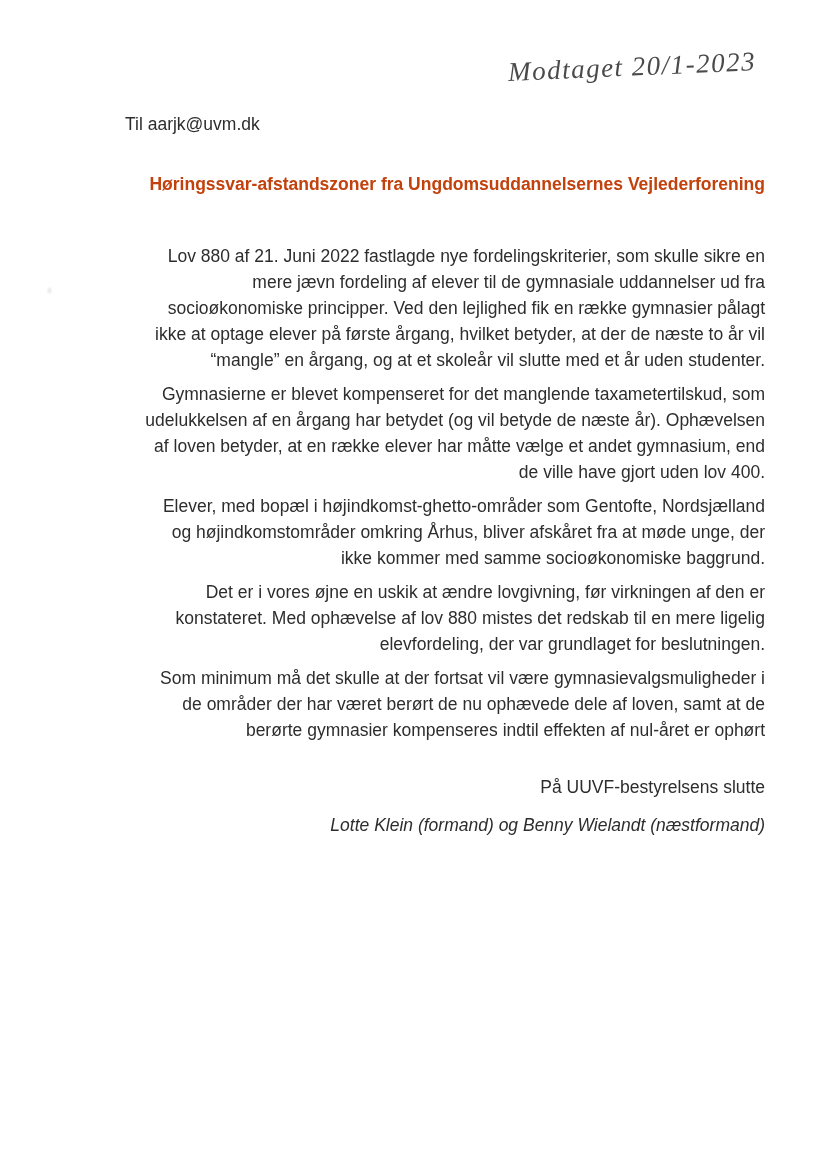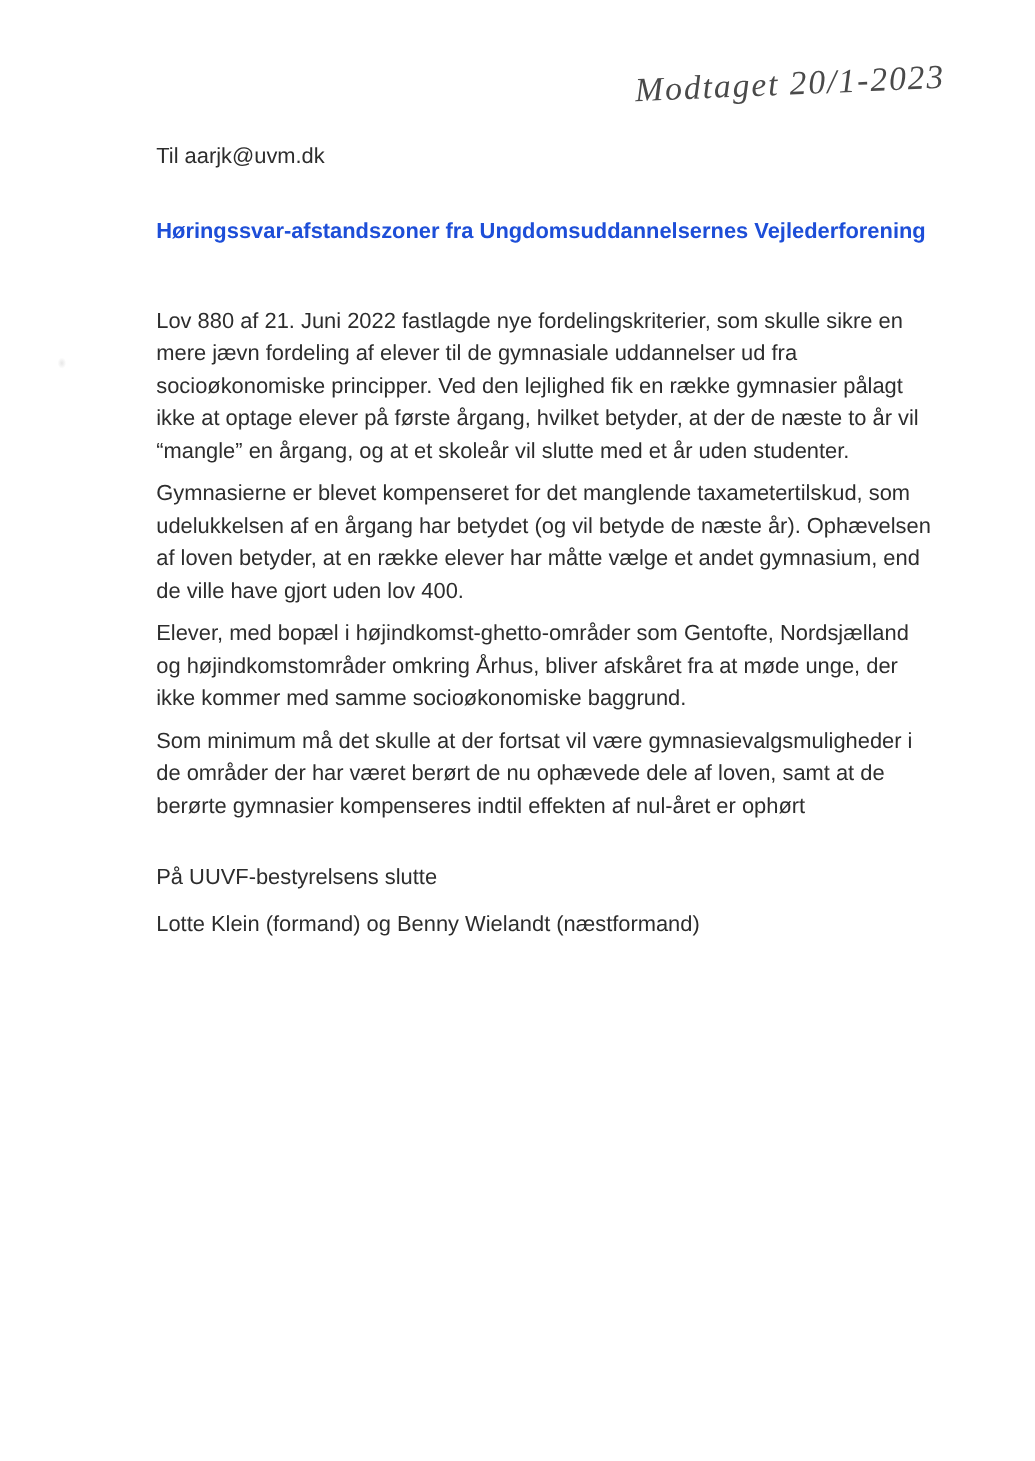--- a/index.html
+++ b/index.html
@@ -38,40 +38,43 @@
     color: #2d2d2d;
     text-align: right;
   }
   .heading {
     position: absolute;
     left: 125px;
     top: 174px;
     width: 640px;
     font-size: 17.5px;
     font-weight: bold;
-    color: #1d4ed8;
+    color: #c2410c;
+    text-align: right;
   }
   .body-text {
     position: absolute;
     left: 125px;
     top: 243px;
     width: 640px;
+    text-align: right;
   }
   .body-text p {
     margin: 0 0 8px 0;
     font-size: 17.5px;
     line-height: 26px;
     white-space: pre-line;
     color: #2d2d2d;
   }
   .closing {
     margin-top: 31px !important;
   }
   .signature {
     margin-top: 12px !important;
+    font-style: italic;
   }
   
   .speck {
     position: absolute;
     left: 46px;
     top: 286px;
     width: 7px;
     height: 9px;
     border-radius: 50%;
     background: radial-gradient(ellipse at center, rgba(120,120,120,0.18) 0%, rgba(255,255,255,0) 70%);
@@ -94,20 +97,23 @@
 socioøkonomiske principper. Ved den lejlighed fik en række gymnasier pålagt
 ikke at optage elever på første årgang, hvilket betyder, at der de næste to år vil
 “mangle” en årgang, og at et skoleår vil slutte med et år uden studenter.</p>
     <p>Gymnasierne er blevet kompenseret for det manglende taxametertilskud, som
 udelukkelsen af en årgang har betydet (og vil betyde de næste år). Ophævelsen
 af loven betyder, at en række elever har måtte vælge et andet gymnasium, end
 de ville have gjort uden lov 400.</p>
     <p>Elever, med bopæl i højindkomst-ghetto-områder som Gentofte, Nordsjælland
 og højindkomstområder omkring Århus, bliver afskåret fra at møde unge, der
 ikke kommer med samme socioøkonomiske baggrund.</p>
+    <p>Det er i vores øjne en uskik at ændre lovgivning, før virkningen af den er
+konstateret. Med ophævelse af lov 880 mistes det redskab til en mere ligelig
+elevfordeling, der var grundlaget for beslutningen.</p>
     <p>Som minimum må det skulle at der fortsat vil være gymnasievalgsmuligheder i
 de områder der har været berørt de nu ophævede dele af loven, samt at de
 berørte gymnasier kompenseres indtil effekten af nul-året er ophørt</p>
 
     <p class="closing">På UUVF-bestyrelsens slutte</p>
     <p class="signature">Lotte Klein (formand) og Benny Wielandt (næstformand)</p>
   </div>
 
   <div class="speck"></div>
 

